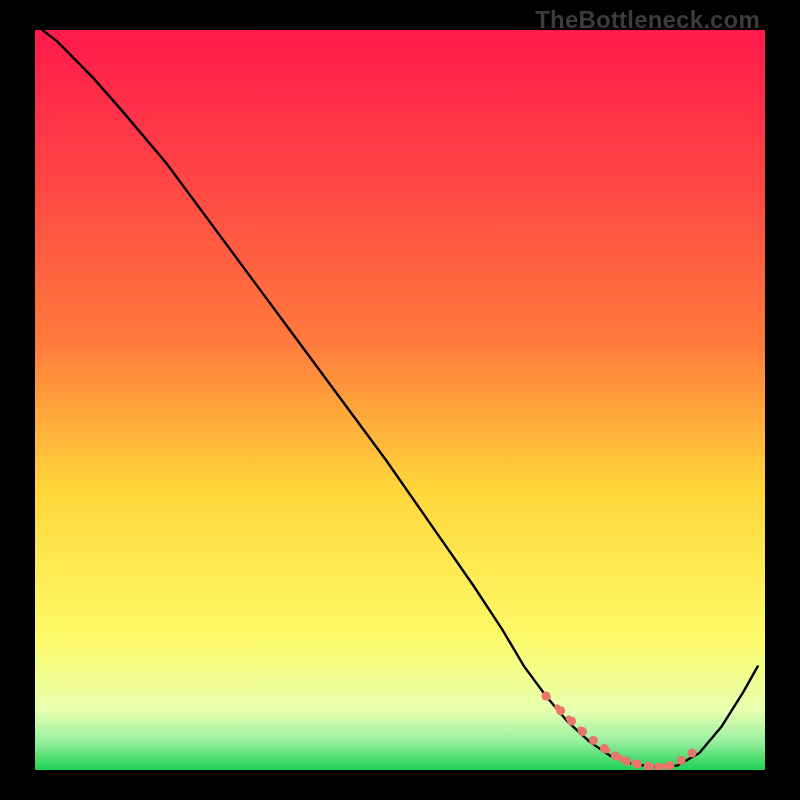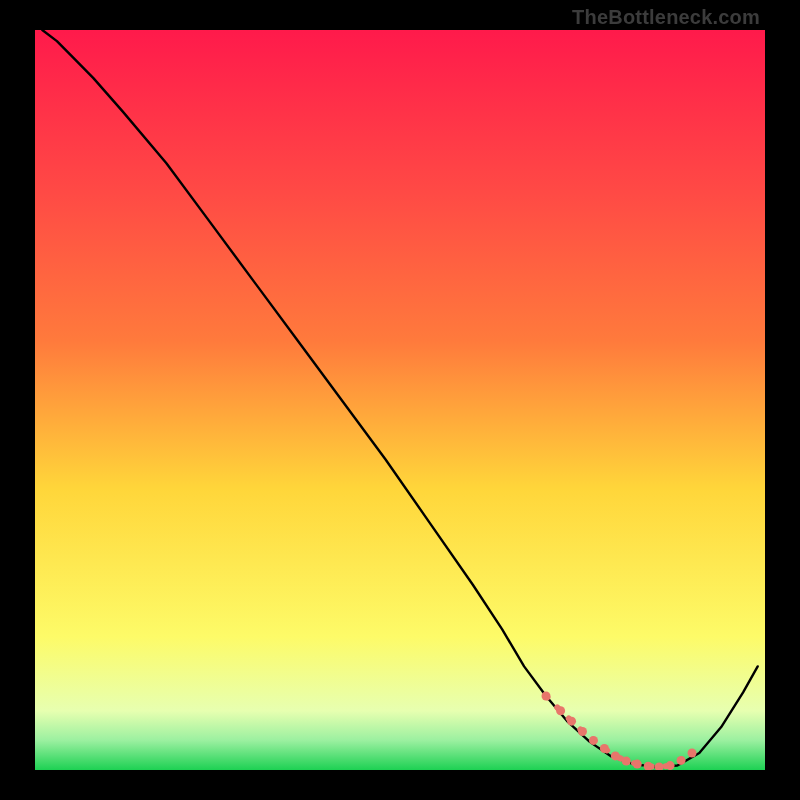--- a/index.html
+++ b/index.html
@@ -21,21 +21,21 @@
     left: 35px;
     top: 30px;
     width: 730px;
     height: 740px;
   }
   .watermark {
     position: absolute;
     top: 6px;
     right: 40px;
     font-family: Arial, Helvetica, sans-serif;
-    font-size: 20px;
+    font-size: 24px;
     font-weight: 600;
     color: #3c3c3c;
     letter-spacing: 0.2px;
   }
   svg {
     display: block;
   }
 </style>
 </head>
 <body>

